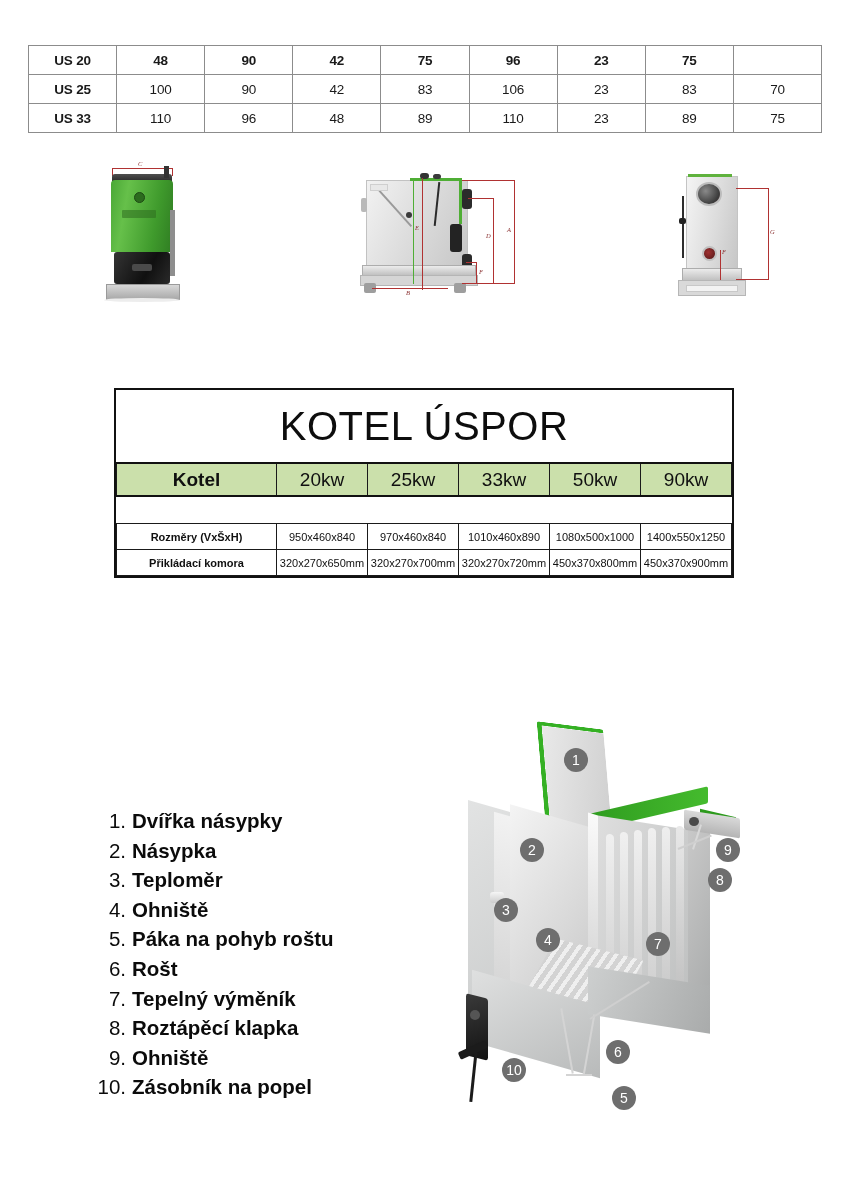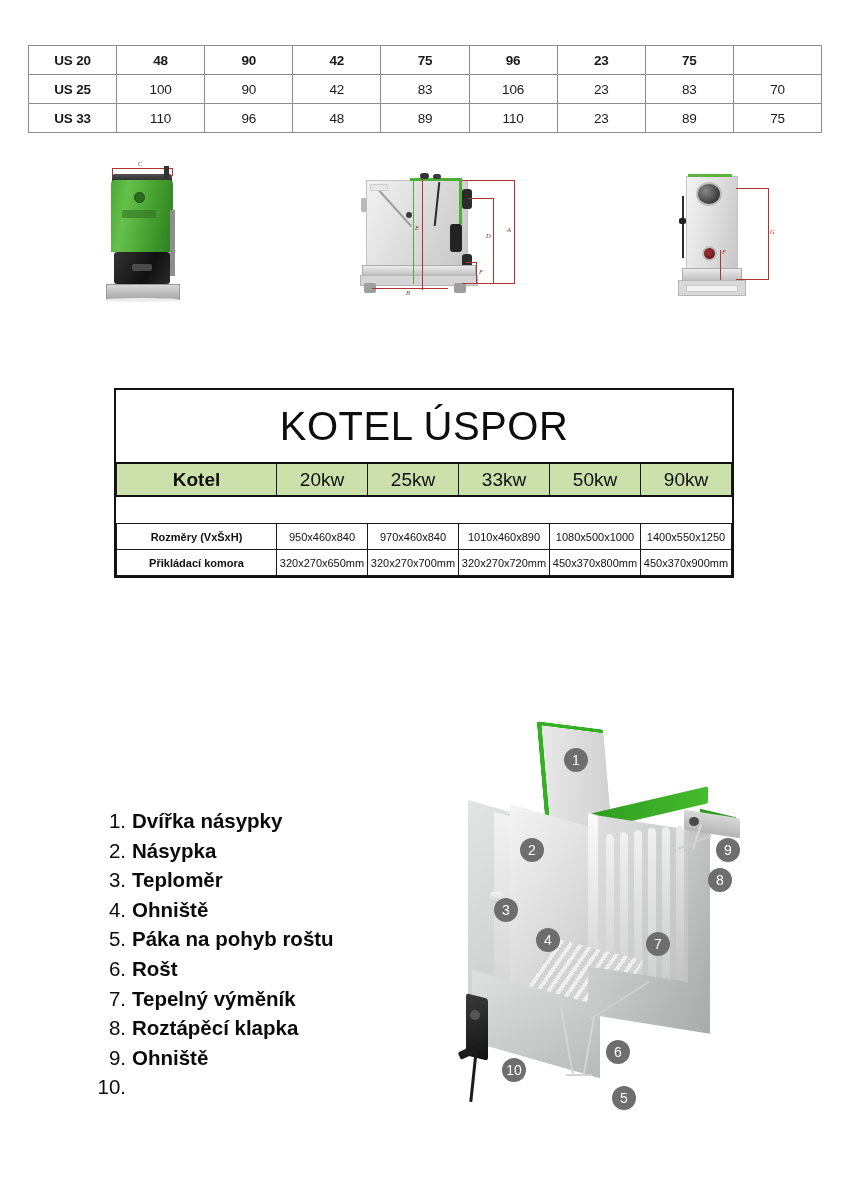--- a/index.html
+++ b/index.html
@@ -386,21 +386,21 @@
 <ol id="parts-list">
   <li><span class="num">1.</span><span>Dvířka násypky</span></li>
   <li><span class="num">2.</span><span>Násypka</span></li>
   <li><span class="num">3.</span><span>Teploměr</span></li>
   <li><span class="num">4.</span><span>Ohniště</span></li>
   <li><span class="num">5.</span><span>Páka na pohyb roštu</span></li>
   <li><span class="num">6.</span><span>Rošt</span></li>
   <li><span class="num">7.</span><span>Tepelný výměník</span></li>
   <li><span class="num">8.</span><span>Roztápěcí klapka</span></li>
   <li><span class="num">9.</span><span>Ohniště</span></li>
-  <li><span class="num">10.</span></li>
+  <li><span class="num">10.</span><span>Zásobník na popel</span></li>
 </ol>
 
 <div id="cutaway">
 
   <div class="cut-part" style="left:103px; top:8px; width:62px; height:102px;
               background:linear-gradient(100deg,#e9e9e9,#cfcfcf);
               border-left:5px solid #35b024; border-top:4px solid #35b024;
               transform:skewY(12deg) rotate(-5deg); border-radius:3px;"></div>
 
   <div class="cut-part" style="left:152px; top:82px; width:118px; height:17px;

